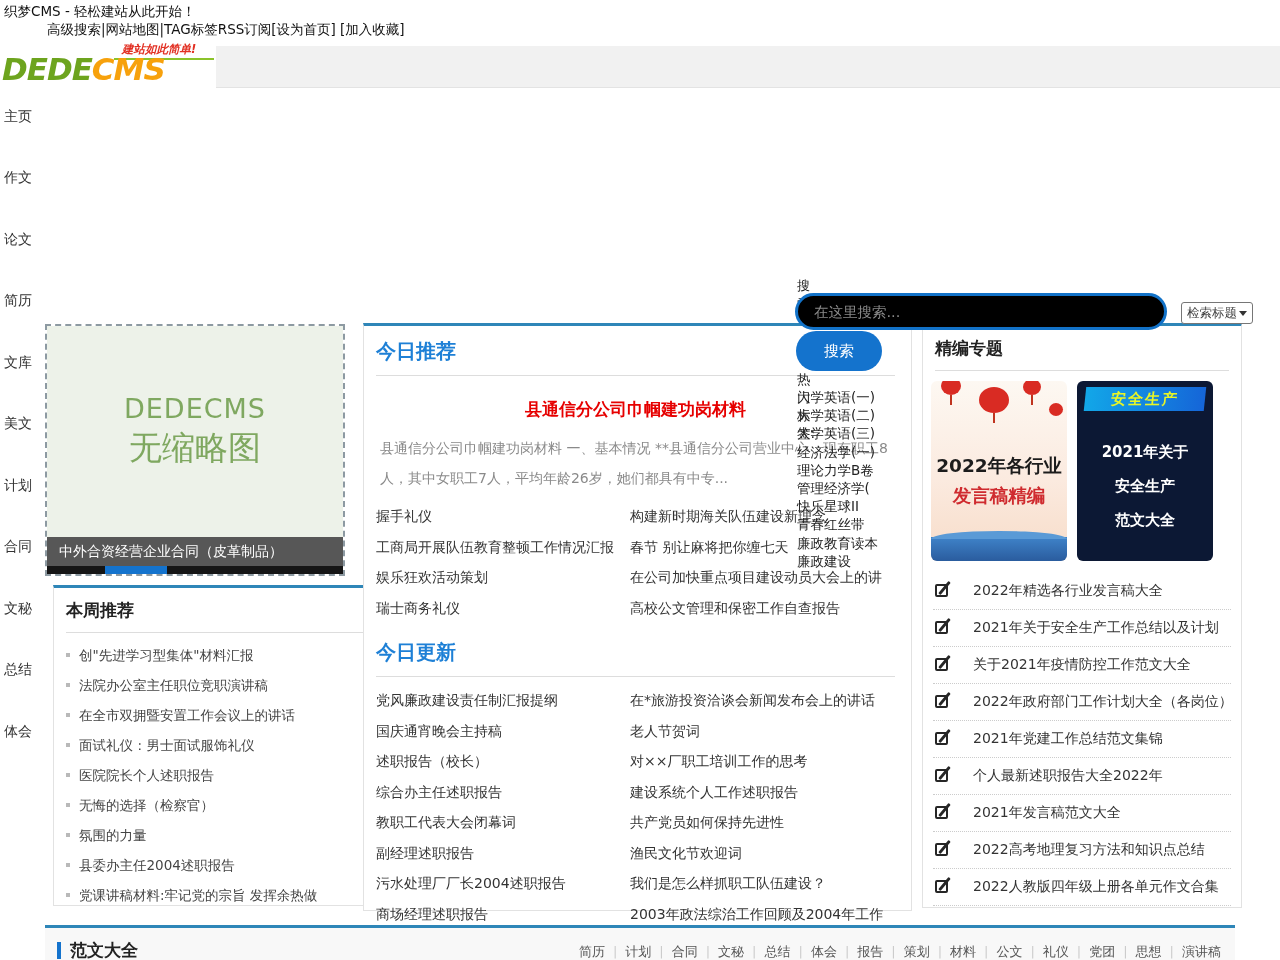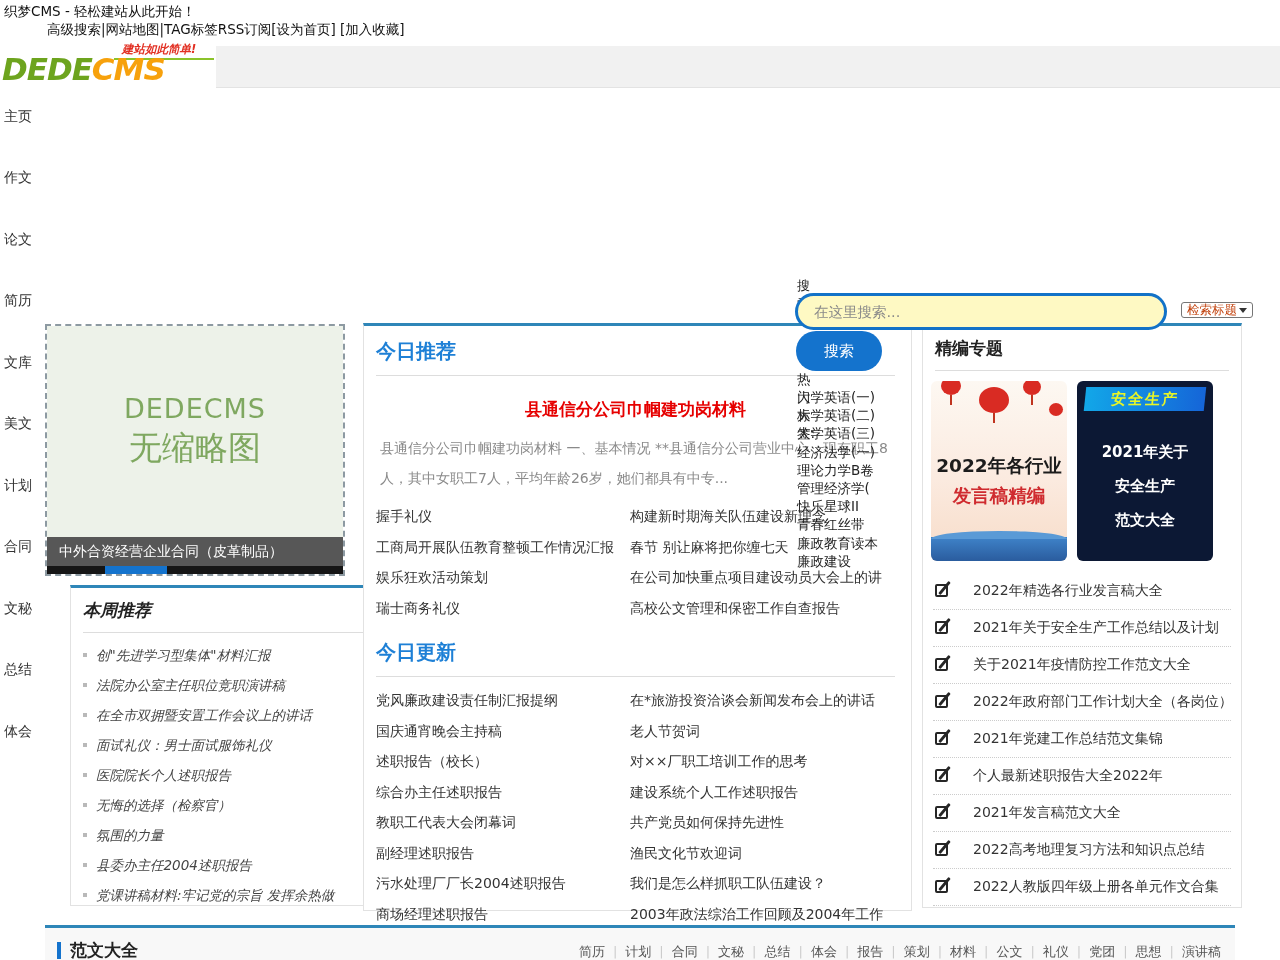--- a/index.html
+++ b/index.html
@@ -26,21 +26,21 @@
   
   .box { position:absolute; background:#fff; border:1px solid #e2e2e2; border-top:3px solid #2e86b8;margin-left:7px; }
   .sliderbox { position:absolute; left:45px; top:324px; width:300px; height:252px; border:2px dashed #8d9aa2; background:#fff; }
   .thumb { height:211px; background:#edf2e9; display:flex; flex-direction:column; align-items:center; justify-content:center; }
   .thumb .t1 { font-size:27px; color:#7fa860; letter-spacing:1px; }
   .thumb .t2 { font-size:33px; color:#7fa860; margin-top:2px; }
   .caption { height:29px; background:#575757; color:#fff; font-size:14px; line-height:29px; padding-left:12px; white-space:nowrap; overflow:hidden; }
   .strip { height:8px; background:#151515; position:relative; }
   .strip .seg { position:absolute; left:58px; top:0; width:62px; height:8px; background:#1473cd; }
 
-  .weeklybox { left:63px; top:585px; width:324px; height:321px;font-style:italic; }
+  .weeklybox { left:46px; top:585px; width:324px; height:321px; }
   .boxpad { padding:11px 12px 0 12px; }
   .h17 { font-size:17px; font-weight:bold; color:#222; }
   .hr { border:none; border-top:1px solid #ddd; margin-top:10px; }
   .weeklylist { list-style:none; margin-top:7px; }
   .weeklylist li { font-size:13.5px; color:#444; line-height:30px; white-space:nowrap; overflow:hidden; cursor:pointer; }
   .weeklylist li::before { content:""; display:inline-block; width:4px; height:4px; background:#b9b9b9; margin-right:9px; vertical-align:3px; }
 
   .midbox { left:356px; top:323px; width:549px; height:588px; }
   .midpad { padding:12px 16px 0 12px; }
   .h20 { font-size:20px; font-weight:bold; color:#1e80d6; }
@@ -82,23 +82,23 @@
   .footer { position:absolute; left:45px; top:925px; width:1190px; height:40px; background:#f8f8f8; border-top:3px solid #2e86b8; }
   .ftitle { position:absolute; left:12px; top:11px; font-size:17px; font-weight:bold; color:#222; display:flex; align-items:center; }
   .ftitle::before { content:""; display:inline-block; width:4px; height:17px; background:#1473cd; margin-right:9px; }
   .flinks { position:absolute; right:14px; top:15px; font-size:13px; color:#555; }
   .flink { cursor:pointer; color:#555; }
   .flink + .flink::before { content:"|"; color:#ccc; margin:0 8px; cursor:default; }
 
   
   .searchwrap { position:absolute; left:0; top:0; z-index:30; }
   .slabel { position:absolute; left:797px; top:277px; font-size:13px; color:#222; }
-  .sinput { position:absolute; left:795px; top:293px; width:372px; height:37px; border:3px solid #1272c8; border-radius:19px; background:#fef9c3; font-size:14.5px; color:#888; padding:0 16px; outline:none; font-family:inherit; }
+  .sinput { position:absolute; left:795px; top:293px; width:372px; height:37px; border:3px solid #1272c8; border-radius:19px; background:#000000; font-size:14.5px; color:#888; padding:0 16px; outline:none; font-family:inherit; }
   .sinput::placeholder { color:#8a8a8a; }
-  .sselect { position:absolute; left:1181px; top:302px; width:72px; height:16px; border:1px solid #767676; border-radius:3px; background:#fff; display:flex; align-items:center; justify-content:space-between; padding:0 5px; font-size:12.5px; color:#c2410c; cursor:pointer; }
+  .sselect { position:absolute; left:1181px; top:302px; width:72px; height:22px; border:1px solid #767676; border-radius:3px; background:#fff; display:flex; align-items:center; justify-content:space-between; padding:0 5px; font-size:12.5px; color:#404040; cursor:pointer; }
   .chev { width:0; height:0; border-left:4px solid transparent; border-right:4px solid transparent; border-top:5px solid #333; }
   .sbtn { position:absolute; left:796px; top:331px; width:86px; height:40px; border:none; border-radius:20px; background:#1473cd; color:#fff; font-size:15px; cursor:pointer; font-family:inherit; }
   .hotlabel { position:absolute; left:797px; top:371px; font-size:13.5px; color:#222; }
   .taglist { position:absolute; left:797px; top:388px; list-style:none; }
   .taglist li { font-size:13.5px; color:#222; line-height:18.2px; white-space:nowrap; cursor:pointer; }
 </style>
 </head>
 <body>
 
 <div id="page">

